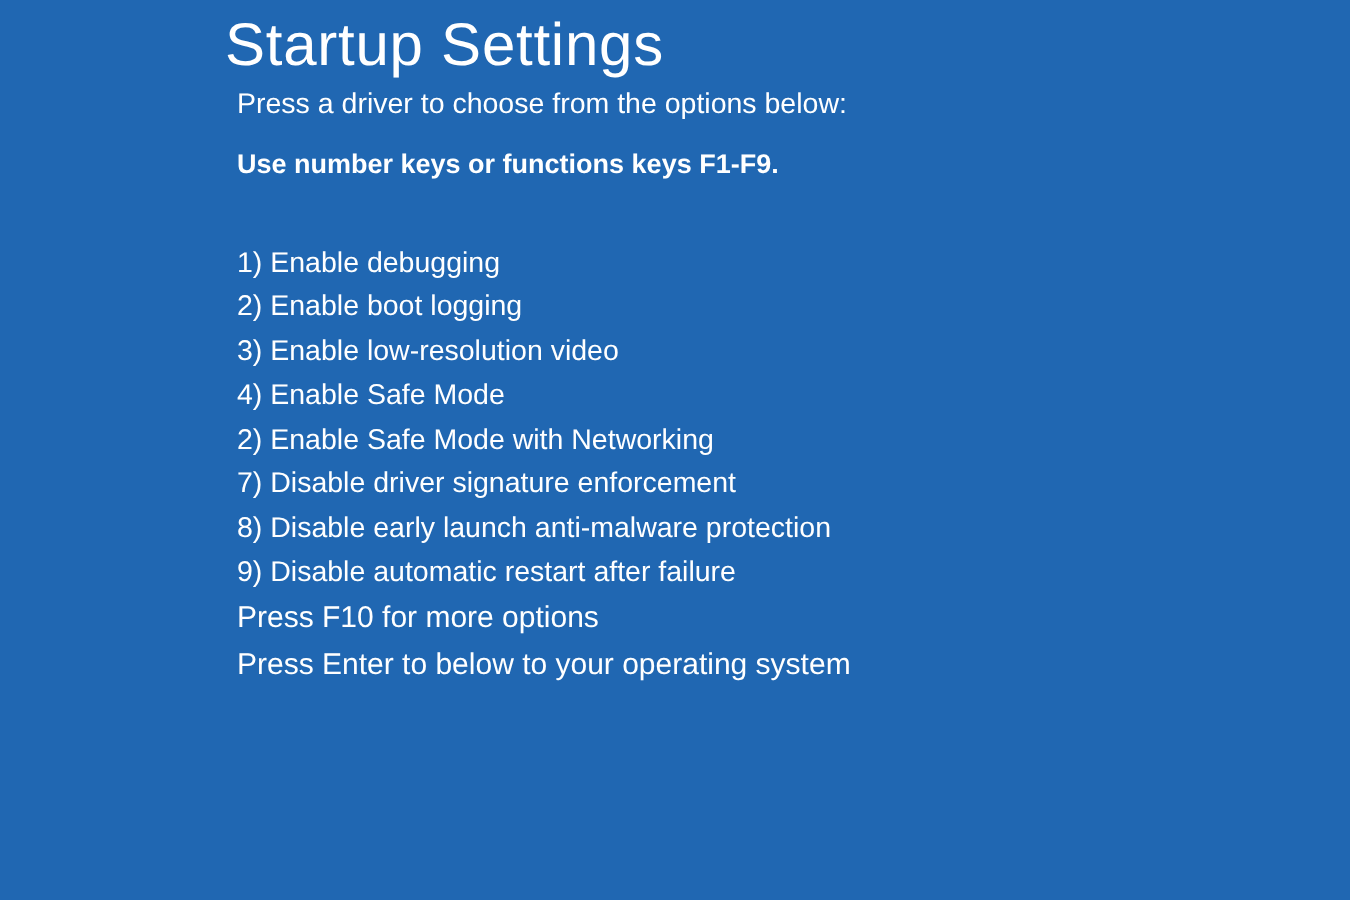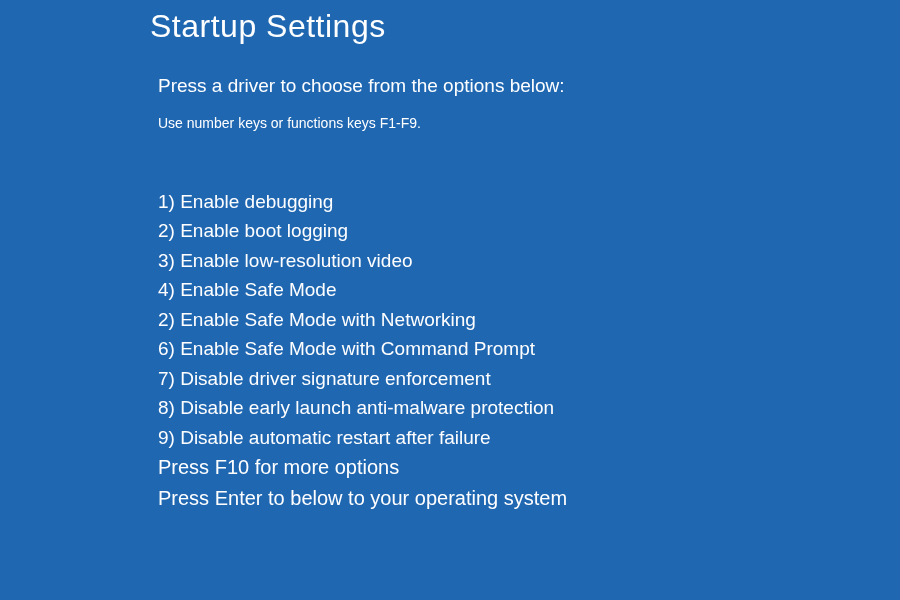--- a/index.html
+++ b/index.html
@@ -11,37 +11,37 @@
       width: 900px;
       height: 600px;
       background-color: #2067B2;
       color: #ffffff;
       font-family: "Segoe UI", "Segoe UI Light", -apple-system, sans-serif;
       overflow: hidden;
       padding-left: 150px;
       padding-top: 8px;
     }
     .title {
-      font-size: 32px;
+      font-size: 40px;
       font-weight: 300;
       letter-spacing: 0.5px;
-      margin-bottom: 30px;
+      margin-bottom: 6px;
     }
     .content {
       padding-left: 8px;
     }
     .subtitle {
       font-size: 19px;
       font-weight: 400;
       margin-bottom: 18px;
     }
     .hint {
-      font-size: 14px;
-      font-weight: 400;
-      margin-bottom: 56px;
+      font-size: 18px;
+      font-weight: 700;
+      margin-bottom: 41px;
     }
     .options {
       list-style: none;
     }
     .options li {
       font-size: 19px;
       font-weight: 400;
       line-height: 1.55;
     }
     .footer-line {
@@ -58,21 +58,20 @@
 <div class="content">
   <p class="subtitle">Press a driver to choose from the options below:</p>
   <p class="hint">Use number keys or functions keys F1-F9.</p>
 
   <ul class="options">
     <li>1) Enable debugging</li>
     <li>2) Enable boot logging</li>
     <li>3) Enable low-resolution video</li>
     <li>4) Enable Safe Mode</li>
     <li>2) Enable Safe Mode with Networking</li>
-    <li>6) Enable Safe Mode with Command Prompt</li>
     <li>7) Disable driver signature enforcement</li>
     <li>8) Disable early launch anti-malware protection</li>
     <li>9) Disable automatic restart after failure</li>
   </ul>
 
   <p class="footer-line">Press F10 for more options</p>
   <p class="footer-line">Press Enter to below to your operating system</p>
 </div>
 
 </body></html>

